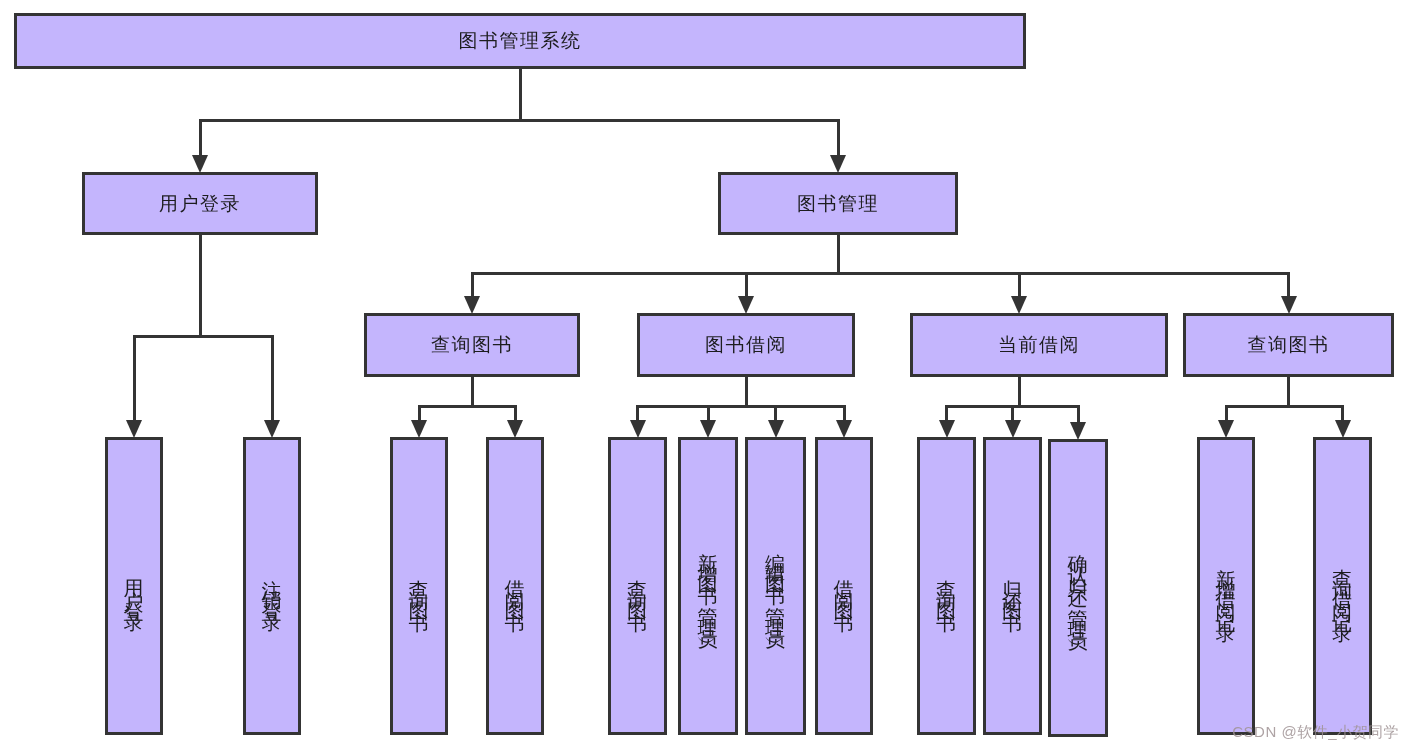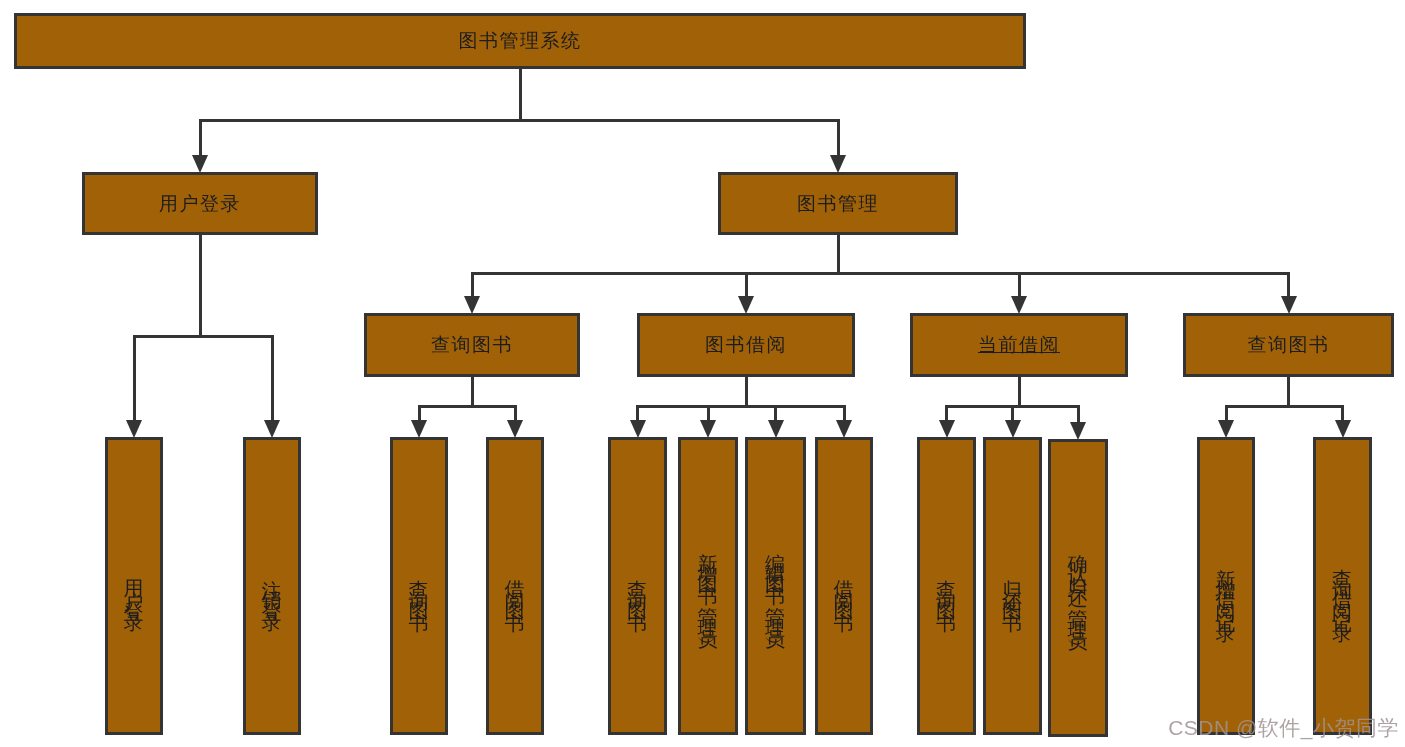--- a/index.html
+++ b/index.html
@@ -8,21 +8,21 @@
     width: 1405px;
     height: 747px;
     background: #ffffff;
     overflow: hidden;
     font-family: "Liberation Sans", "DejaVu Sans", sans-serif;
   }
   .node {
     position: absolute;
     box-sizing: border-box;
     border: 3px solid #343434;
-    background: #a16207;
+    background: #c4b5fd;
     display: flex;
     align-items: center;
     justify-content: center;
     color: #1d1d1f;
     text-align: center;
   }
   .node.horizontal {
     font-size: 19px;
     letter-spacing: 1.5px;
     white-space: nowrap;
@@ -44,38 +44,38 @@
     width: 0;
     height: 0;
     border-left: 8px solid transparent;
     border-right: 8px solid transparent;
     border-top: 18px solid #343434;
   }
   .watermark {
     position: absolute;
     right: 6px;
     bottom: 5px;
-    font-size: 21px;
+    font-size: 15px;
     letter-spacing: 0.5px;
     z-index: 10;
     opacity: 0.85;
     white-space: nowrap;
   }
 </style>
 </head>
 <body>
 
 <div id="canvas" style="background: rgb(255, 255, 255);">
   <div class="watermark" style="color: rgb(160, 147, 149);">CSDN @软件_小贺同学</div>
 <div class="node horizontal" style="left: 14px; top: 13px; width: 1012px; height: 56px; border-color: rgb(52, 52, 52); color: rgb(29, 29, 31);">图书管理系统</div>
     <div class="node horizontal" style="left: 82px; top: 172px; width: 236px; height: 63px; border-color: rgb(52, 52, 52); color: rgb(29, 29, 31);">用户登录</div>
     <div class="node horizontal" style="left: 718px; top: 172px; width: 240px; height: 63px; border-color: rgb(52, 52, 52); color: rgb(29, 29, 31);">图书管理</div>
     <div class="node horizontal" style="left: 364px; top: 313px; width: 216px; height: 64px; border-color: rgb(52, 52, 52); color: rgb(29, 29, 31);">查询图书</div>
     <div class="node horizontal" style="left: 637px; top: 313px; width: 218px; height: 64px; border-color: rgb(52, 52, 52); color: rgb(29, 29, 31);">图书借阅</div>
-    <div class="node horizontal" style="left: 910px; top: 313px; width: 218px; height: 64px; border-color: rgb(52, 52, 52); color: rgb(29, 29, 31); text-decoration: underline;">当前借阅</div>
+    <div class="node horizontal" style="left: 910px; top: 313px; width: 258px; height: 64px; border-color: rgb(52, 52, 52); color: rgb(29, 29, 31);">当前借阅</div>
     <div class="node horizontal" style="left: 1183px; top: 313px; width: 211px; height: 64px; border-color: rgb(52, 52, 52); color: rgb(29, 29, 31);">查询图书</div>
     <div class="node vertical" style="left: 105px; top: 437px; width: 58px; height: 298px; border-color: rgb(52, 52, 52); color: rgb(29, 29, 31);">用户登录</div>
     <div class="node vertical" style="left: 243px; top: 437px; width: 58px; height: 298px; border-color: rgb(52, 52, 52); color: rgb(29, 29, 31);">注销登录</div>
     <div class="node vertical" style="left: 390px; top: 437px; width: 58px; height: 298px; border-color: rgb(52, 52, 52); color: rgb(29, 29, 31);">查询图书</div>
     <div class="node vertical" style="left: 486px; top: 437px; width: 58px; height: 298px; border-color: rgb(52, 52, 52); color: rgb(29, 29, 31);">借阅图书</div>
     <div class="node vertical" style="left: 608px; top: 437px; width: 59px; height: 298px; border-color: rgb(52, 52, 52); color: rgb(29, 29, 31);">查询图书</div>
     <div class="node vertical" style="left: 678px; top: 437px; width: 60px; height: 298px; border-color: rgb(52, 52, 52); color: rgb(29, 29, 31);">新增图书（管理员）</div>
     <div class="node vertical" style="left: 745px; top: 437px; width: 61px; height: 298px; border-color: rgb(52, 52, 52); color: rgb(29, 29, 31);">编辑图书（管理员）</div>
     <div class="node vertical" style="left: 815px; top: 437px; width: 58px; height: 298px; border-color: rgb(52, 52, 52); color: rgb(29, 29, 31);">借阅图书</div>
     <div class="node vertical" style="left: 917px; top: 437px; width: 59px; height: 298px; border-color: rgb(52, 52, 52); color: rgb(29, 29, 31);">查询图书</div>

